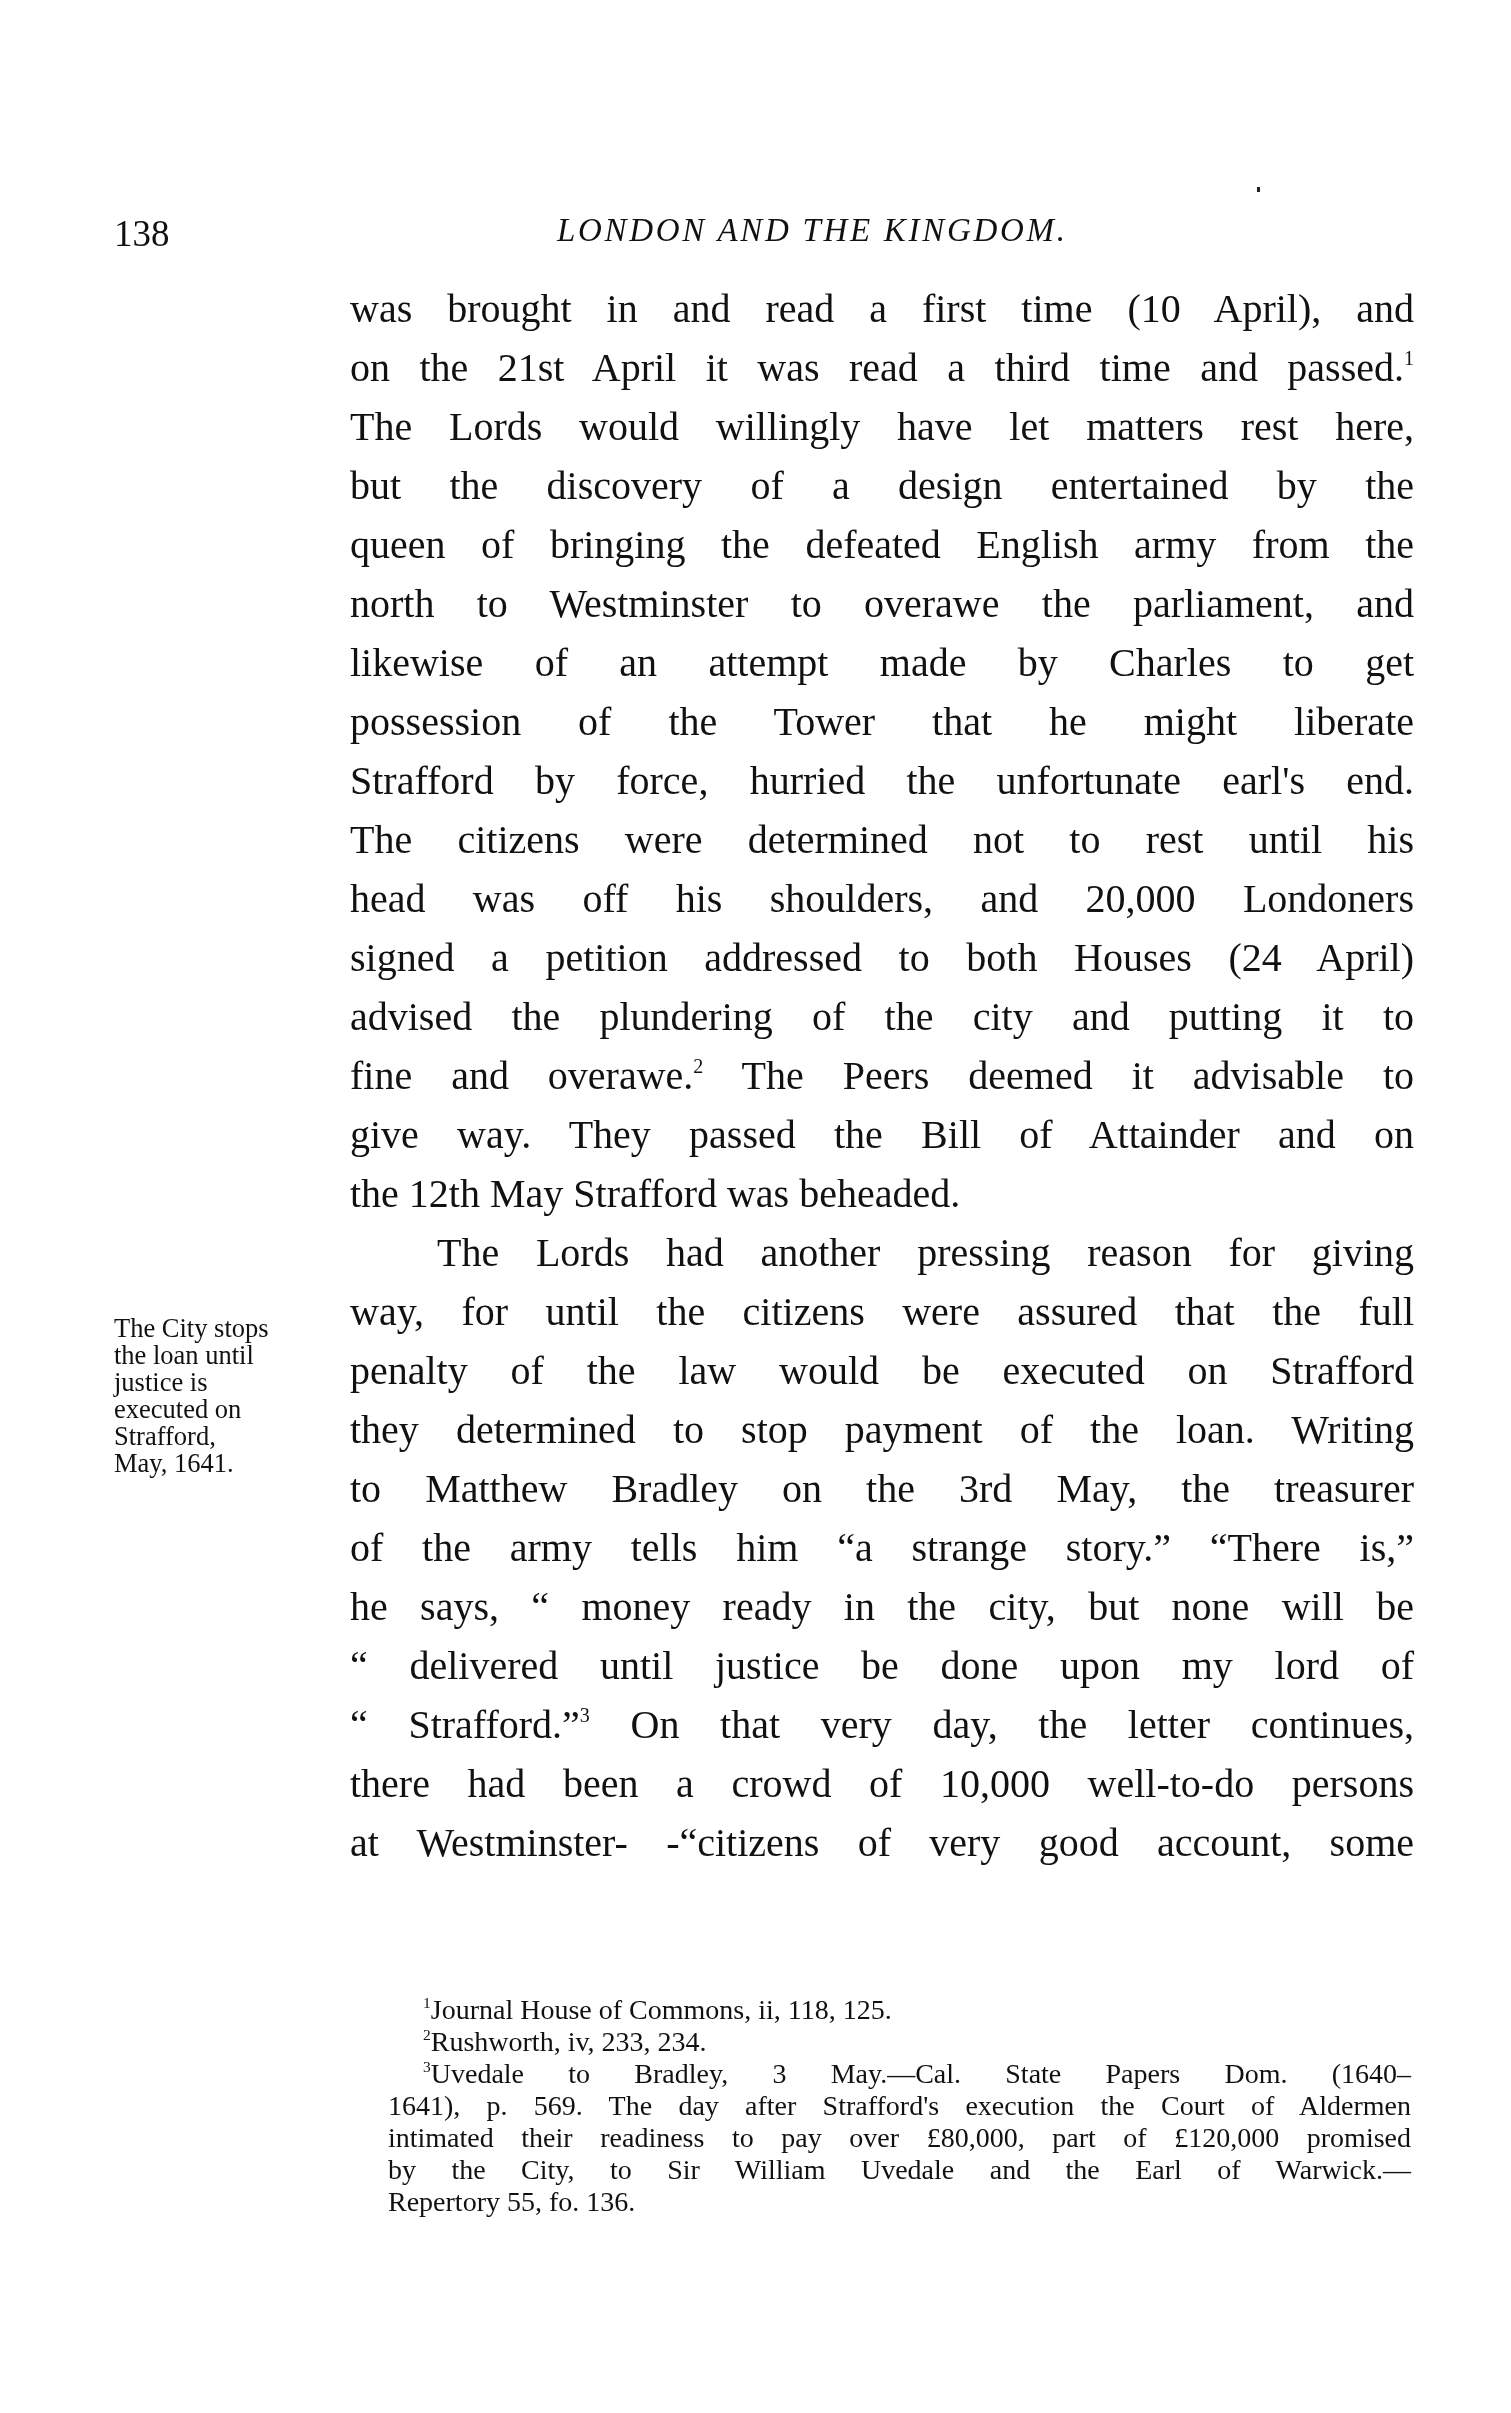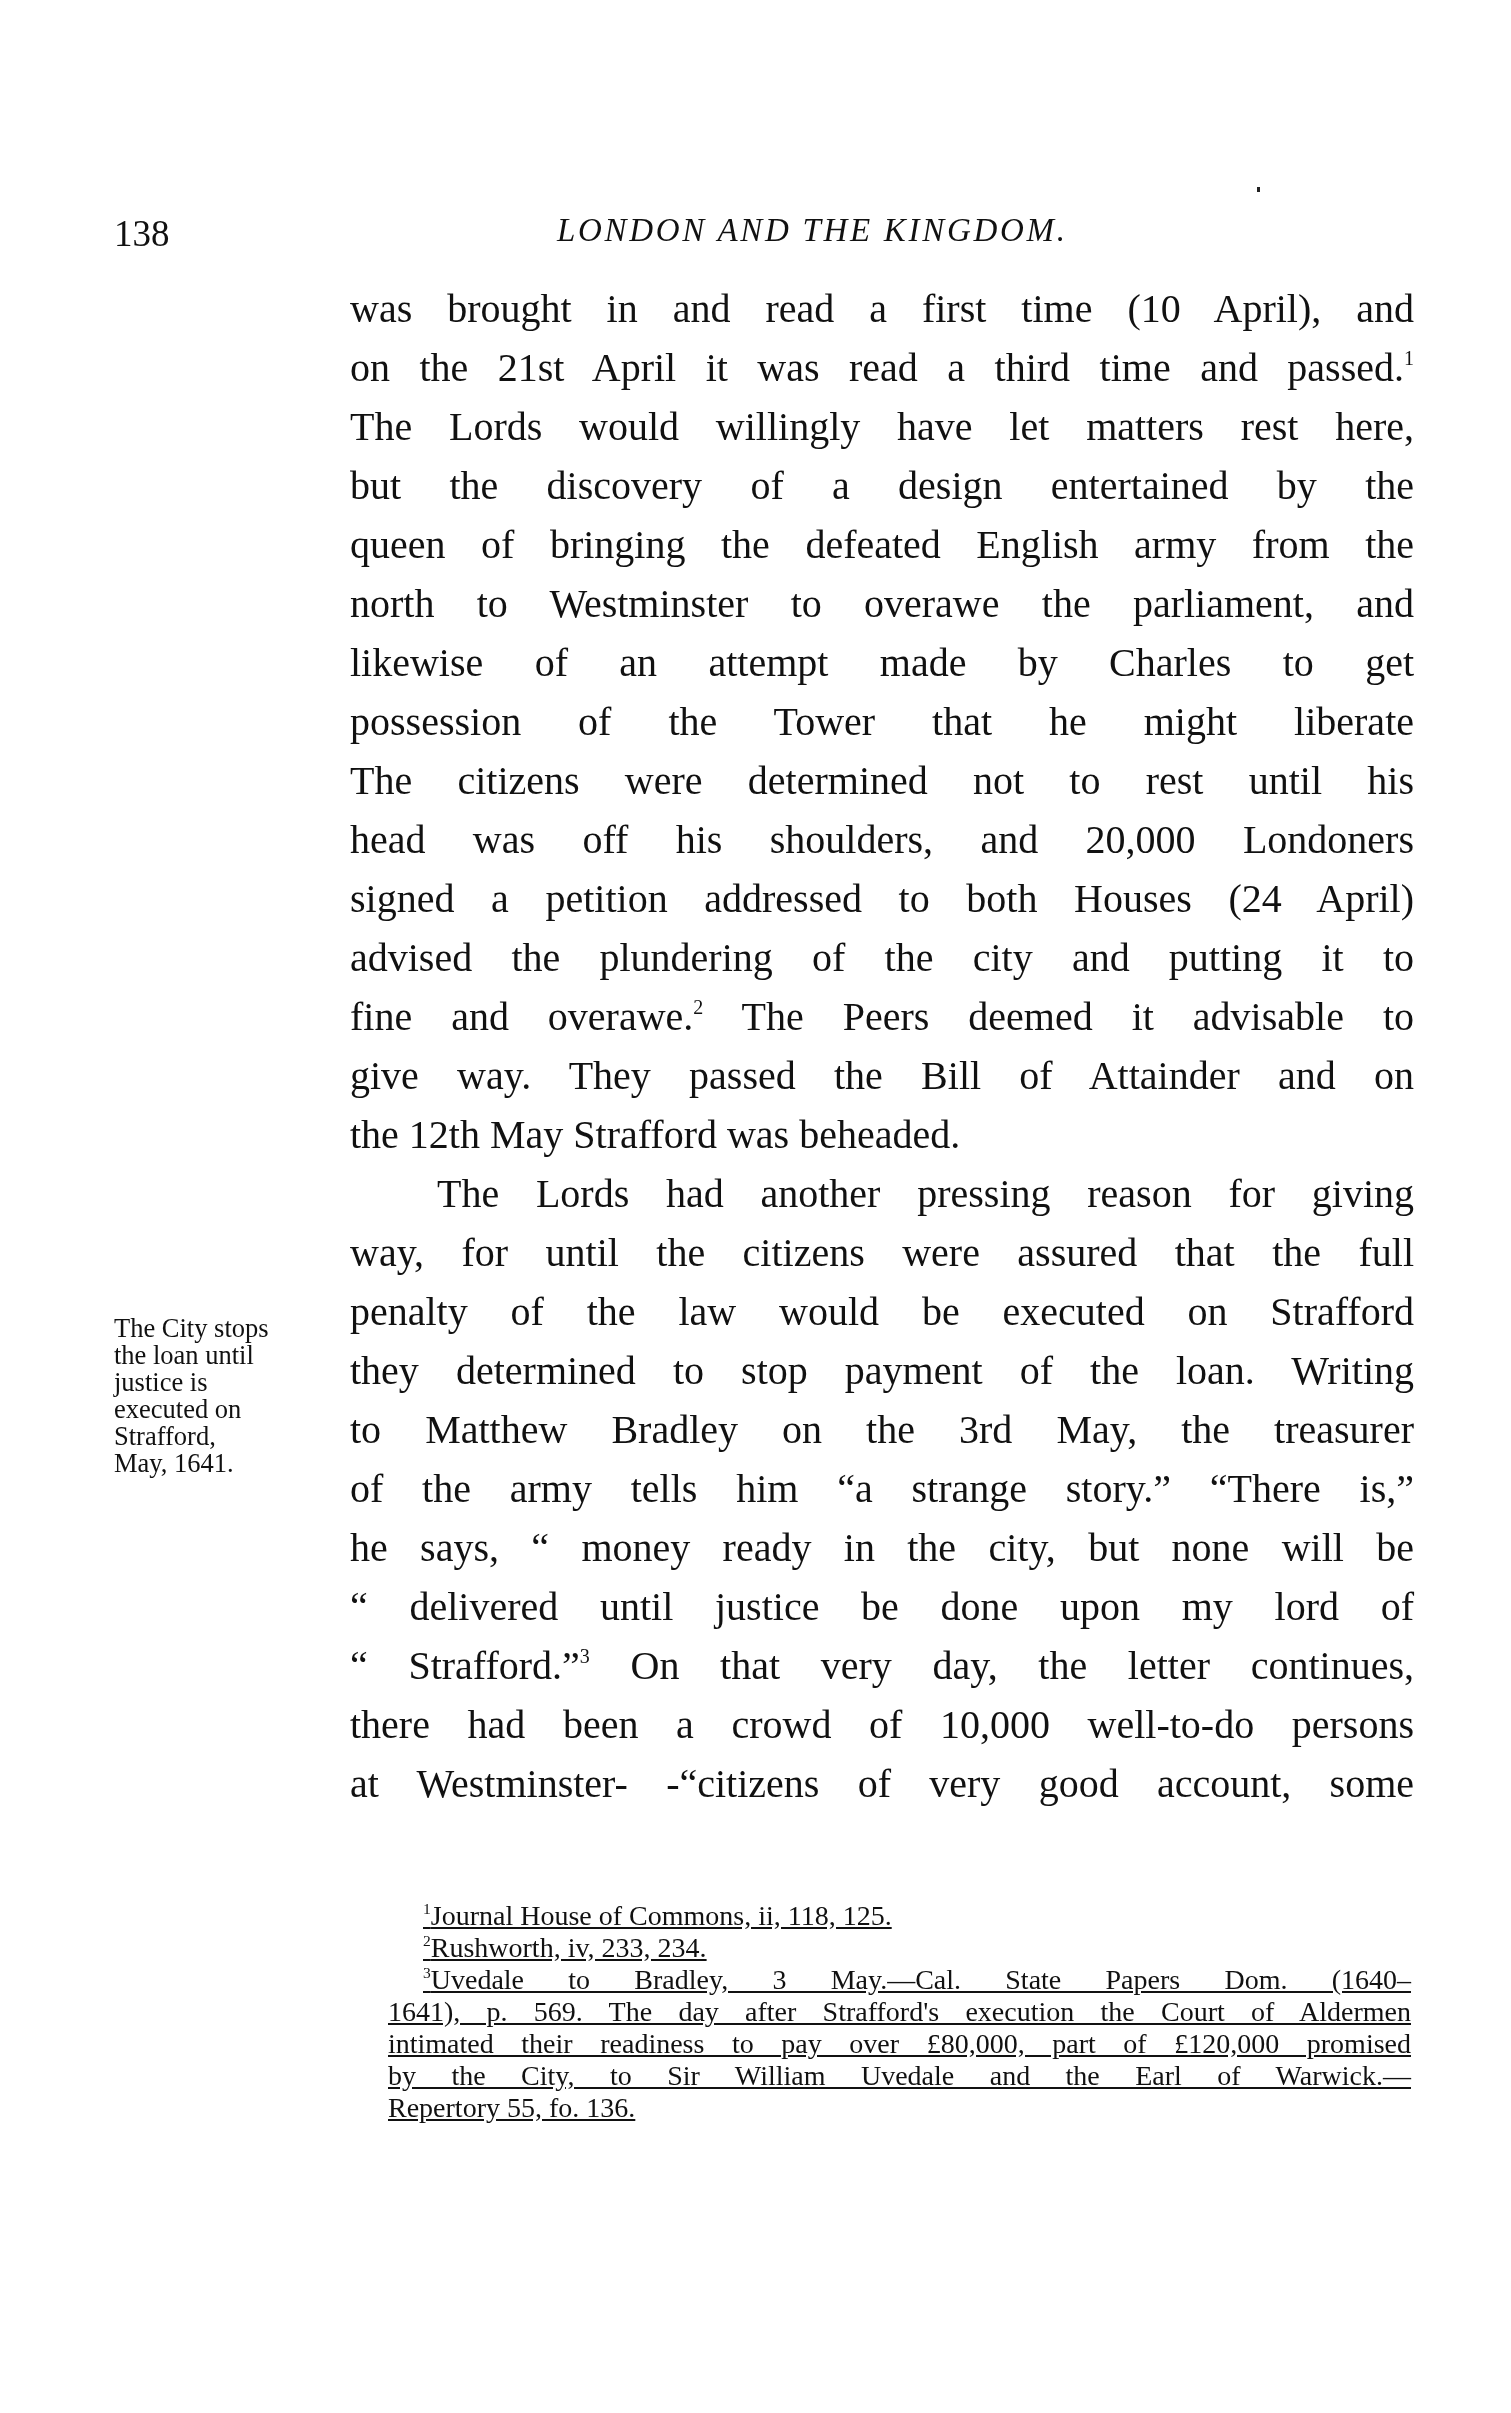--- a/index.html
+++ b/index.html
@@ -7,21 +7,21 @@
   .page-number { position: absolute; left: 114px; top: 212px; font-size: 37px; }
   .running-head { position: absolute; left: 557px; top: 212px; font-size: 33px; font-style: italic; letter-spacing: 2.7px; }
   .stray-mark { position: absolute; left: 1257px; top: 187px; width: 2.7px; height: 4.6px; background: #222; }
   .body-text { position: absolute; left: 350px; top: 279px; width: 1064px; font-size: 40px; line-height: 59px; }
   .body-text .line { display: block; text-align: justify; text-align-last: justify; white-space: nowrap; height: 59px; }
   .body-text .line.last { text-align-last: left; }
   .body-text .line.indent { padding-left: 87px; font-family: Liberation Serif, serif; }
   sup { font-size: 20px; vertical-align: 16.4px; line-height: 0; }
   .margin-note { position: absolute; left: 114px; top: 1315px; width: 247px; font-size: 26.5px; line-height: 27px; }
   .margin-note span { display: block; white-space: nowrap; }
-  .footnotes { position: absolute; left: 388px; top: 1900px; width: 1023px; font-size: 28px; line-height: 32px; text-decoration: underline; }
+  .footnotes { position: absolute; left: 388px; top: 1994px; width: 1023px; font-size: 28px; line-height: 32px; }
   .footnotes .fn { display: block; }
   .footnotes .fn.first-line { padding-left: 35px; }
   .footnotes .fn .l { display: block; text-align: justify; text-align-last: justify; white-space: nowrap; }
   .footnotes .fn .l.last { text-align-last: left; }
   .footnotes .fn sup { font-size: 15.5px; vertical-align: 11px; }
 </style>
 </head>
 <body>
 
 <div class="page-number">138</div>
@@ -30,20 +30,21 @@
 
 <div class="body-text">
   <span class="line">was brought in and read a first time (10 April), and</span>
   <span class="line"><span>on the 21st April it was read a third time and passed.</span><sup>1</sup></span>
   <span class="line">The Lords would willingly have let matters rest here,</span>
   <span class="line">but the discovery of a design entertained by the</span>
   <span class="line">queen of bringing the defeated English army from the</span>
   <span class="line">north to Westminster to overawe the parliament, and</span>
   <span class="line">likewise of an attempt made by Charles to get</span>
   <span class="line">possession of the Tower that he might liberate</span>
+  <span class="line">Strafford by force, hurried the unfortunate earl's end.</span>
   <span class="line">The citizens were determined not to rest until his</span>
   <span class="line">head was off his shoulders, and 20,000 Londoners</span>
   <span class="line">signed a petition addressed to both Houses (24 April)</span>
   <span class="line">advised the plundering of the city and putting it to</span>
   <span class="line"><span>fine and overawe.</span><sup>2</sup><span> The Peers deemed it advisable to</span></span>
   <span class="line">give way. They passed the Bill of Attainder and on</span>
   <span class="line last">the 12th May Strafford was beheaded.</span>
   <span class="line indent">The Lords had another pressing reason for giving</span>
   <span class="line">way, for until the citizens were assured that the full</span>
   <span class="line">penalty of the law would be executed on Strafford</span>

